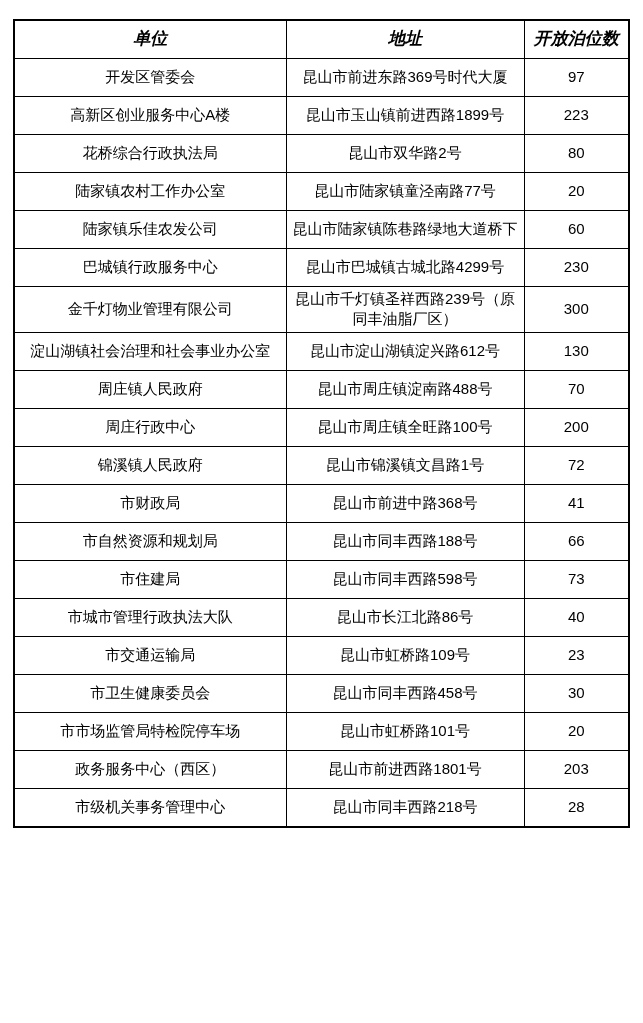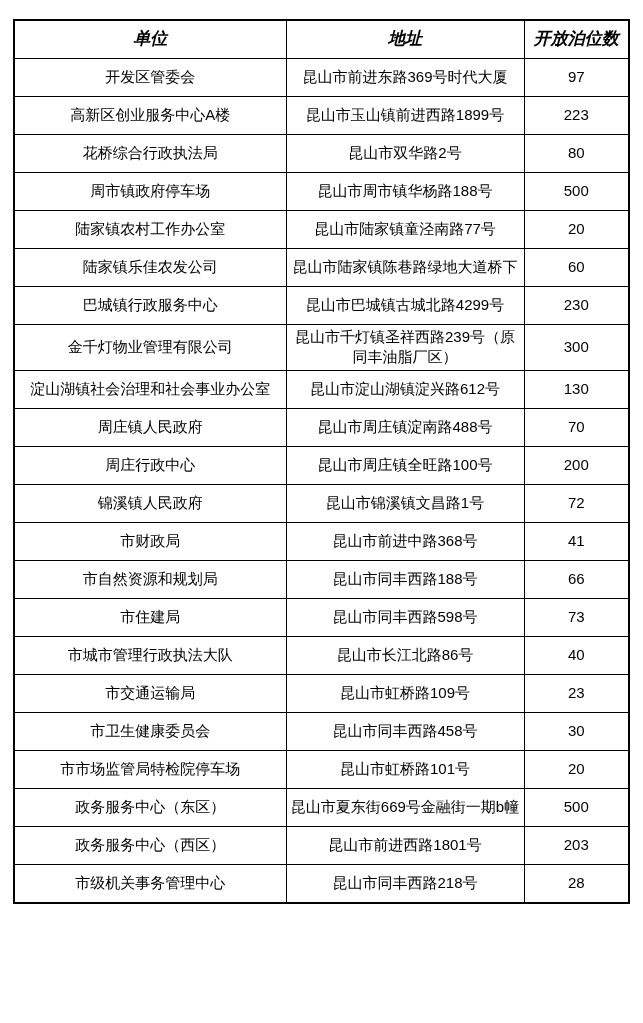--- a/index.html
+++ b/index.html
@@ -78,25 +78,20 @@
           <td>高新区创业服务中心A楼</td>
           <td>昆山市玉山镇前进西路1899号</td>
           <td>223</td>
         </tr>
         <tr>
           <td>花桥综合行政执法局</td>
           <td>昆山市双华路2号</td>
           <td>80</td>
         </tr>
         <tr>
-          <td>周市镇政府停车场</td>
-          <td>昆山市周市镇华杨路188号</td>
-          <td>500</td>
-        </tr>
-        <tr>
           <td>陆家镇农村工作办公室</td>
           <td>昆山市陆家镇童泾南路77号</td>
           <td>20</td>
         </tr>
         <tr>
           <td>陆家镇乐佳农发公司</td>
           <td>昆山市陆家镇陈巷路绿地大道桥下</td>
           <td>60</td>
         </tr>
         <tr>
@@ -158,25 +153,20 @@
           <td>市卫生健康委员会</td>
           <td>昆山市同丰西路458号</td>
           <td>30</td>
         </tr>
         <tr>
           <td>市市场监管局特检院停车场</td>
           <td>昆山市虹桥路101号</td>
           <td>20</td>
         </tr>
         <tr>
-          <td>政务服务中心（东区）</td>
-          <td>昆山市夏东街669号金融街一期b幢</td>
-          <td>500</td>
-        </tr>
-        <tr>
           <td>政务服务中心（西区）</td>
           <td>昆山市前进西路1801号</td>
           <td>203</td>
         </tr>
         <tr>
           <td>市级机关事务管理中心</td>
           <td>昆山市同丰西路218号</td>
           <td>28</td>
         </tr>
       </tbody>

